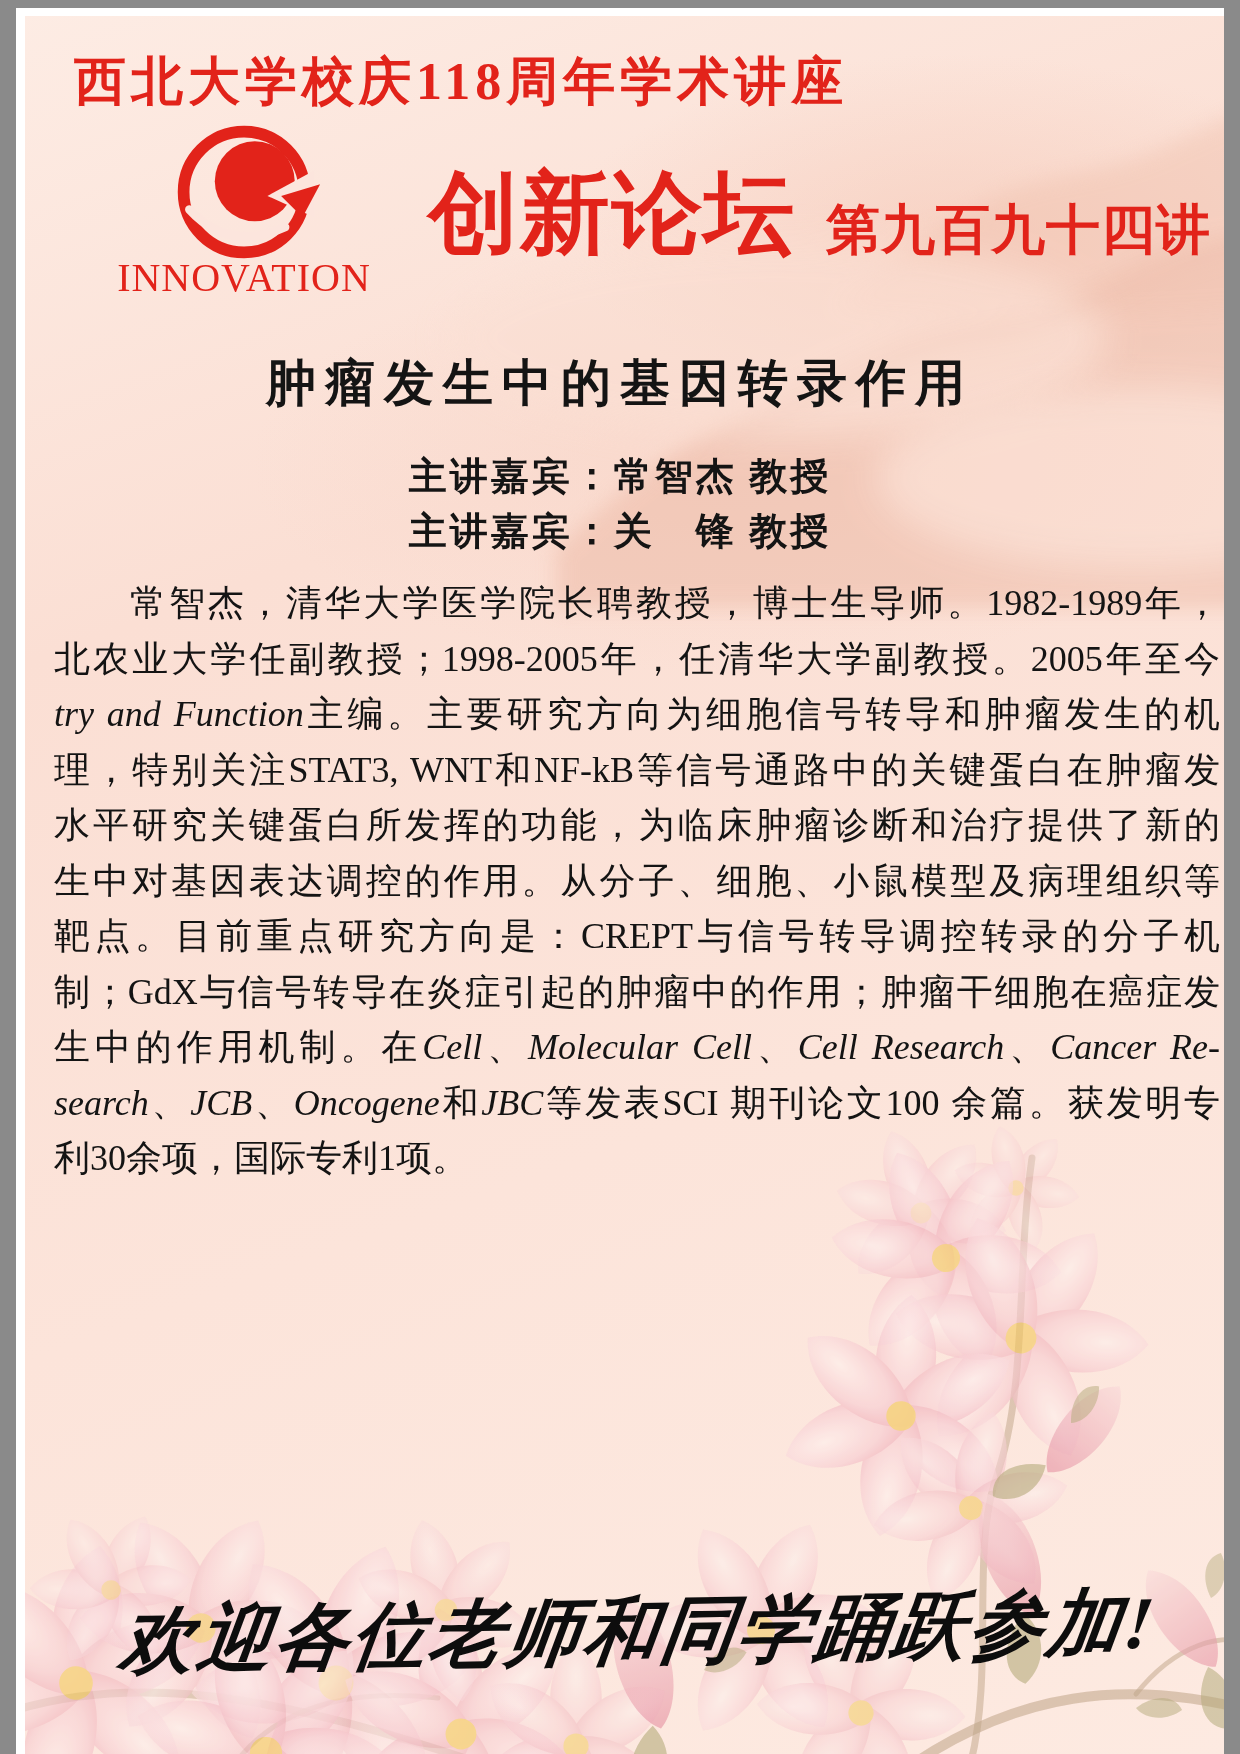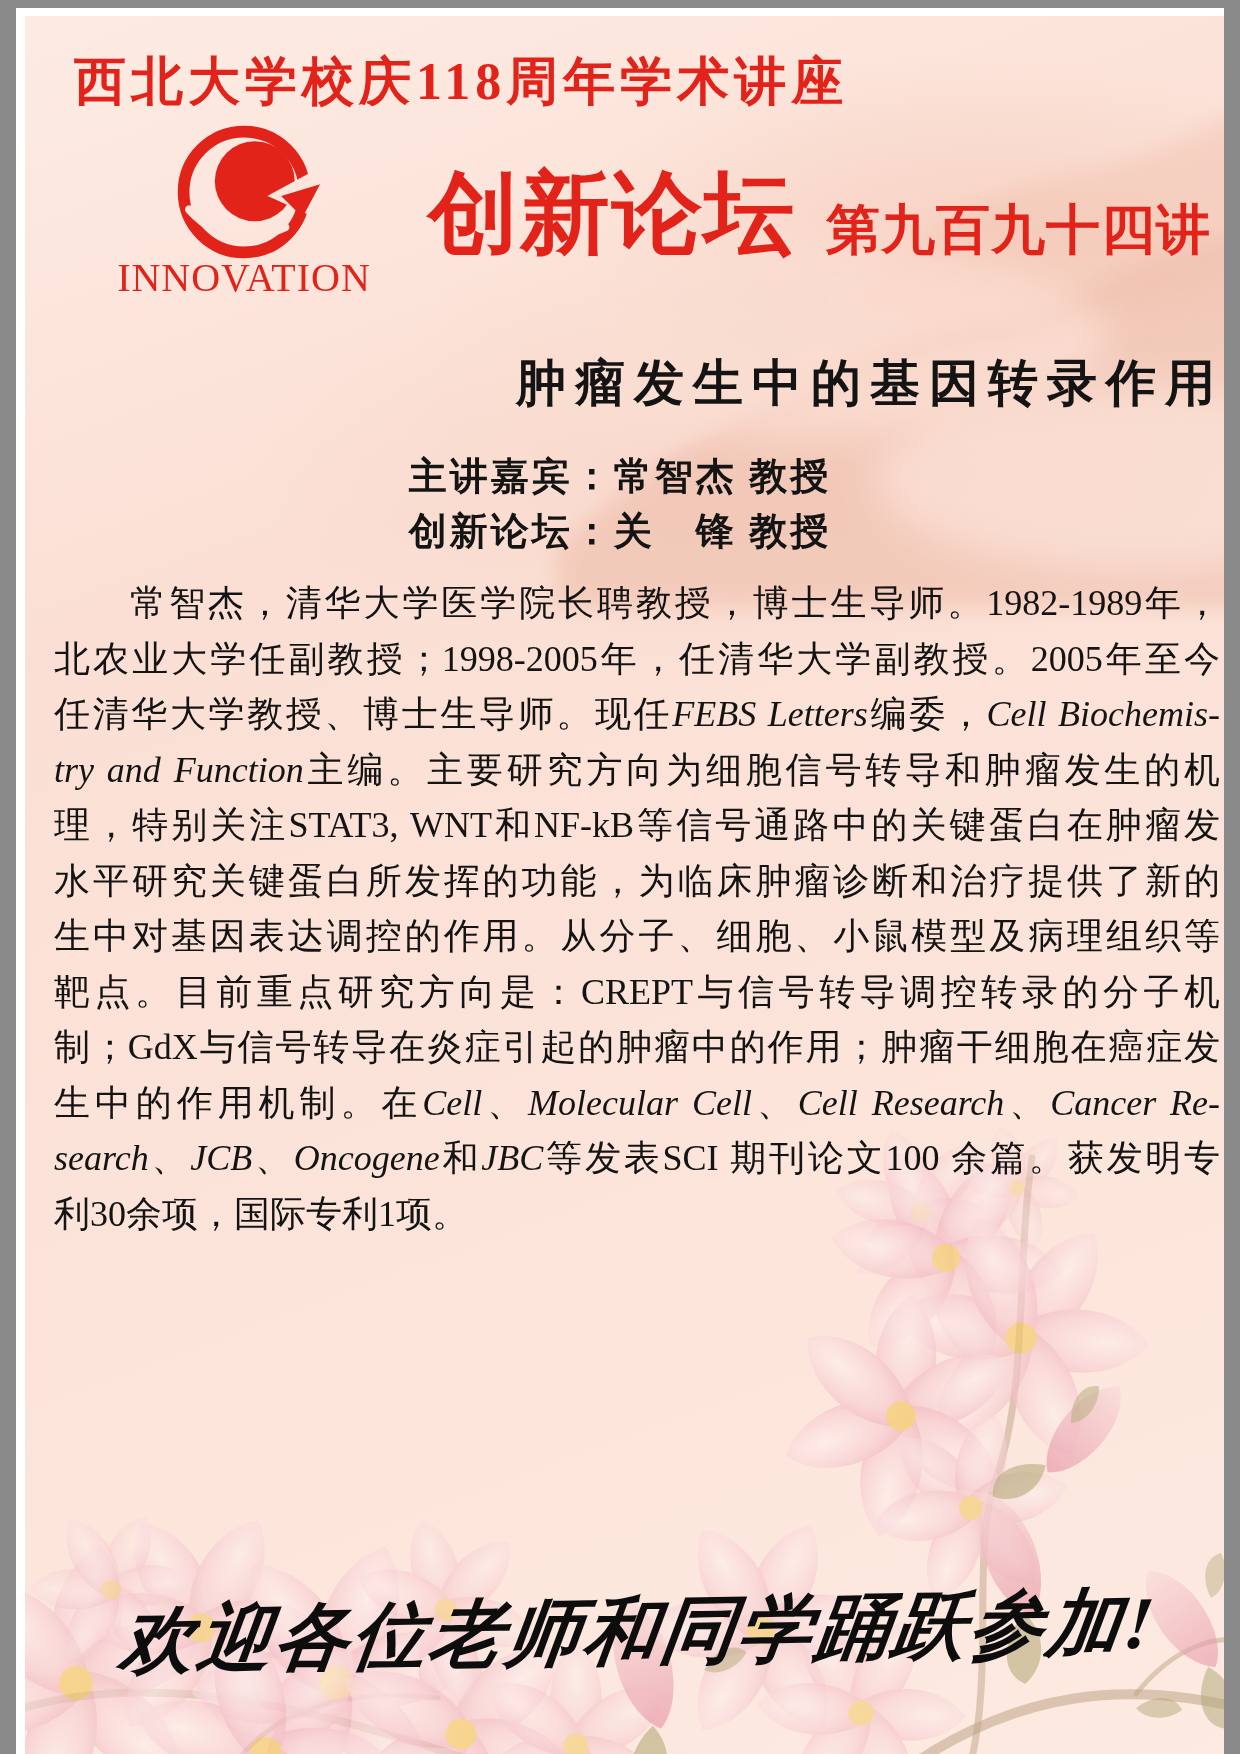--- a/index.html
+++ b/index.html
@@ -30,21 +30,21 @@
     position:absolute;left:412px;top:160px;line-height:1;
     font-family:"Liberation Sans","DejaVu Sans",sans-serif;
     font-size:90px;font-weight:bold;color:#e2231a;letter-spacing:2px;white-space:nowrap;
   }
   .lecture-no{
     position:absolute;left:810px;top:194px;line-height:1;
     font-family:"Liberation Sans","DejaVu Sans",sans-serif;
     font-size:54px;font-weight:bold;color:#e2231a;letter-spacing:1px;white-space:nowrap;
   }
   .lecture-title{
-    position:absolute;left:0;top:348px;width:100%;text-align:right;line-height:1.1;
+    position:absolute;left:0;top:348px;width:100%;text-align:center;line-height:1.1;
     font-size:50px;font-weight:bold;letter-spacing:9px;white-space:nowrap;
   }
   .guest-line,.host-line{
     position:absolute;left:0;width:100%;text-align:center;line-height:1.1;
     font-size:38px;font-weight:bold;letter-spacing:3px;white-space:pre;
   }
   .guest-line{top:448px;}
   .host-line{top:503px;}
 
   .bio{position:absolute;left:38px;top:568px;width:1166px;font-size:36px;}
@@ -167,26 +167,25 @@
       </svg>
     </div>
     <div class="logo-caption">INNOVATION</div>
 
     <div class="forum-title">创新论坛</div>
     <div class="lecture-no">第九百九十四讲</div>
 
     <div class="lecture-title">肿瘤发生中的基因转录作用</div>
 
     <div class="guest-line">主讲嘉宾：常智杰 教授</div>
-    <div class="host-line">创新论坛：关　锋 教授</div>
+    <div class="host-line">主讲嘉宾：关　锋 教授</div>
 
     <div class="bio">
         <div class="bio-line first"><span>常智杰，清华大学医学院长聘教授，博士生导师。1982-1989年，</span></div>
         <div class="bio-line"><span>北农业大学任副教授；1998-2005年，任清华大学副教授。2005年至今</span></div>
-        <div class="bio-line"><span>任清华大学教授、博士生导师。现任</span><span class="it">FEBS Letters</span><span>编委，</span><span class="it">Cell Biochemis-</span></div>
         <div class="bio-line"><span class="it">try and Function</span><span>主编。主要研究方向为细胞信号转导和肿瘤发生的机</span></div>
         <div class="bio-line"><span>理，特别关注STAT3, WNT和NF-kB等信号通路中的关键蛋白在肿瘤发</span></div>
         <div class="bio-line"><span>水平研究关键蛋白所发挥的功能，为临床肿瘤诊断和治疗提供了新的</span></div>
         <div class="bio-line"><span>生中对基因表达调控的作用。从分子、细胞、小鼠模型及病理组织等</span></div>
         <div class="bio-line"><span>靶点。目前重点研究方向是：CREPT与信号转导调控转录的分子机</span></div>
         <div class="bio-line"><span>制；GdX与信号转导在炎症引起的肿瘤中的作用；肿瘤干细胞在癌症发</span></div>
         <div class="bio-line"><span>生中的作用机制。在</span><span class="it">Cell</span><span>、</span><span class="it">Molecular Cell</span><span>、</span><span class="it">Cell Research</span><span>、</span><span class="it">Cancer Re-</span></div>
         <div class="bio-line"><span class="it">search</span><span>、</span><span class="it">JCB</span><span>、</span><span class="it">Oncogene</span><span>和</span><span class="it">JBC</span><span>等发表SCI 期刊论文100 余篇。获发明专</span></div>
         <div class="bio-line last"><span>利30余项，国际专利1项。</span></div>
       </div>

